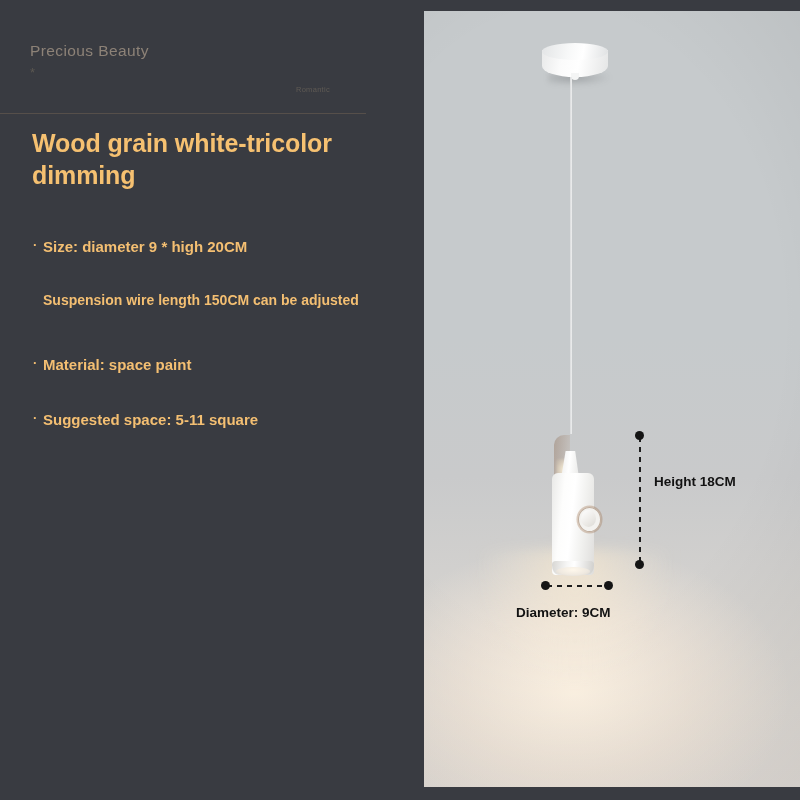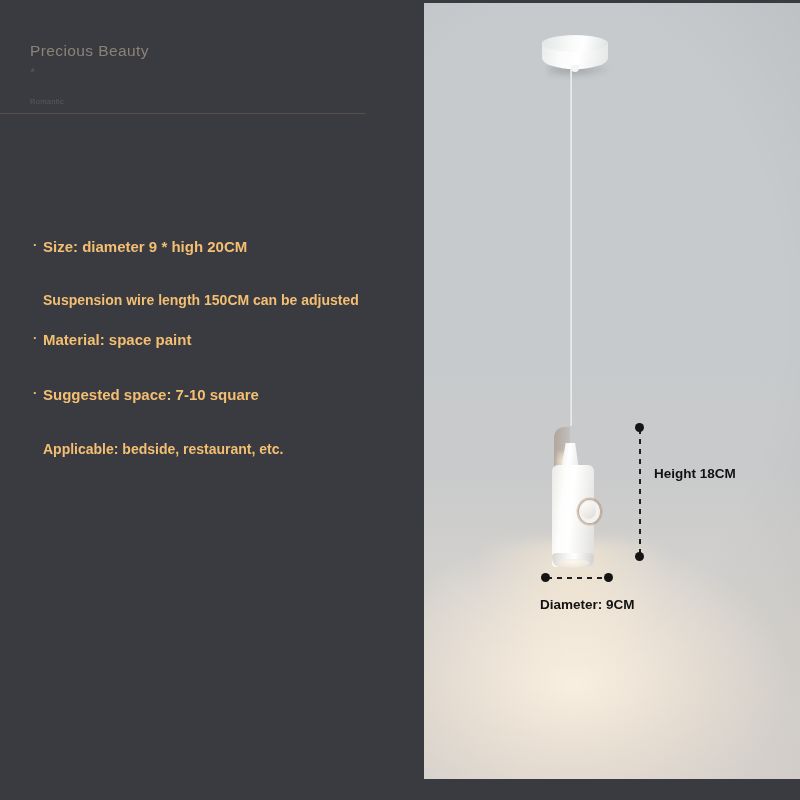--- a/index.html
+++ b/index.html
@@ -33,24 +33,25 @@
     font-weight:400;
   }
   #brand-star {
     margin-top:9px;
     font-size:13px;
     color:#5b5751;
     line-height:8px;
     height:10px;
   }
   #brand-tagline {
-    margin-top:18px;
+    margin-top:6px;
     font-size:7.5px;
     color:#5f5a54;
     letter-spacing:.3px;
+    text-align:right;
   }
 
   #header-divider {
     position:absolute;
     left:0; top:113px;
     width:366px; height:1px;
     background:#5c544c;
     opacity:.85;
   }
 
@@ -90,21 +91,21 @@
   .spec-text {
     flex:1;
     font-size:15px;
     line-height:1.42;
   }
   .spec-text.wide { font-size:14px; }
 
   
   #photo-panel {
     position:absolute;
-    left:366px; top:3px;
+    left:366px; top:11px;
     width:434px; height:776px;
     overflow:hidden;
     z-index:1;
     background:
       radial-gradient(ellipse 300px 210px at 48% 88%,
         rgba(255,244,228,.95) 0%,
         rgba(250,236,220,.55) 38%,
         rgba(228,228,228,0) 72%),
       linear-gradient(#c6cacc 0%, #c6cacc 42%, #c9cacb 60%, #d4d2cf 76%, #dedad5 90%, #e2ddd8 100%);
   }
@@ -246,57 +247,53 @@
     position:absolute; left:6px; top:4px;
     width:61px; height:2px;
     background:repeating-linear-gradient(90deg,#1d1d1d 0 5px, rgba(0,0,0,0) 5px 10px);
   }
   #diam-dot-left { left:0; top:0; }
   #diam-dot-right { left:63px; top:0; }
   #diameter-label {
     position:absolute; left:150px; top:594px;
     font-size:13.5px; font-weight:bold; color:#121212;
     white-space:nowrap;
-    margin-left:24px;
   }
 </style>
 </head>
 <body>
 
 <div id="info-panel">
 
   <div id="brand-block">
     <div id="brand-name">Precious Beauty</div>
     <div id="brand-star">*</div>
     <div id="brand-tagline">Romantic</div>
   </div>
 
   <div id="header-divider"></div>
 
+  <div id="product-title">Wood grain white-tricolor dimming</div>
 
   <div id="spec-list">
       <div class="spec-row" style="margin-bottom: 34px;">
         <span class="spec-bullet">·</span>
         <span class="spec-text">Size: diameter 9 * high 20CM</span>
       </div>
-      <div class="spec-row" style="margin-bottom: 18px; justify-content: flex-end;">
+      <div class="spec-row" style="margin-bottom: 43px; justify-content: flex-end;">
         <span class="spec-bullet hidden">·</span>
         <span class="spec-text wide">Suspension wire length 150CM can be adjusted</span>
       </div>
       <div class="spec-row" style="margin-bottom: 34px;">
         <span class="spec-bullet">·</span>
         <span class="spec-text">Material: space paint</span>
       </div>
       <div class="spec-row" style="margin-bottom: 34px;">
         <span class="spec-bullet">·</span>
-        <span class="spec-text">Suggested space: 7-10 square</span>
-      </div>
-      <div class="spec-row" style="margin-bottom: 0px;">
-        <span class="spec-bullet hidden">·</span>
-        <span class="spec-text wide">Applicable: bedside, restaurant, etc.</span>
+        <span class="spec-text">Suggested space: 5-11 square</span>
       </div>
     </div>
 
 </div>
 
 <div id="photo-panel">
 
   <div id="wall-vignette"></div>
 
   <div id="ceiling-mount">

